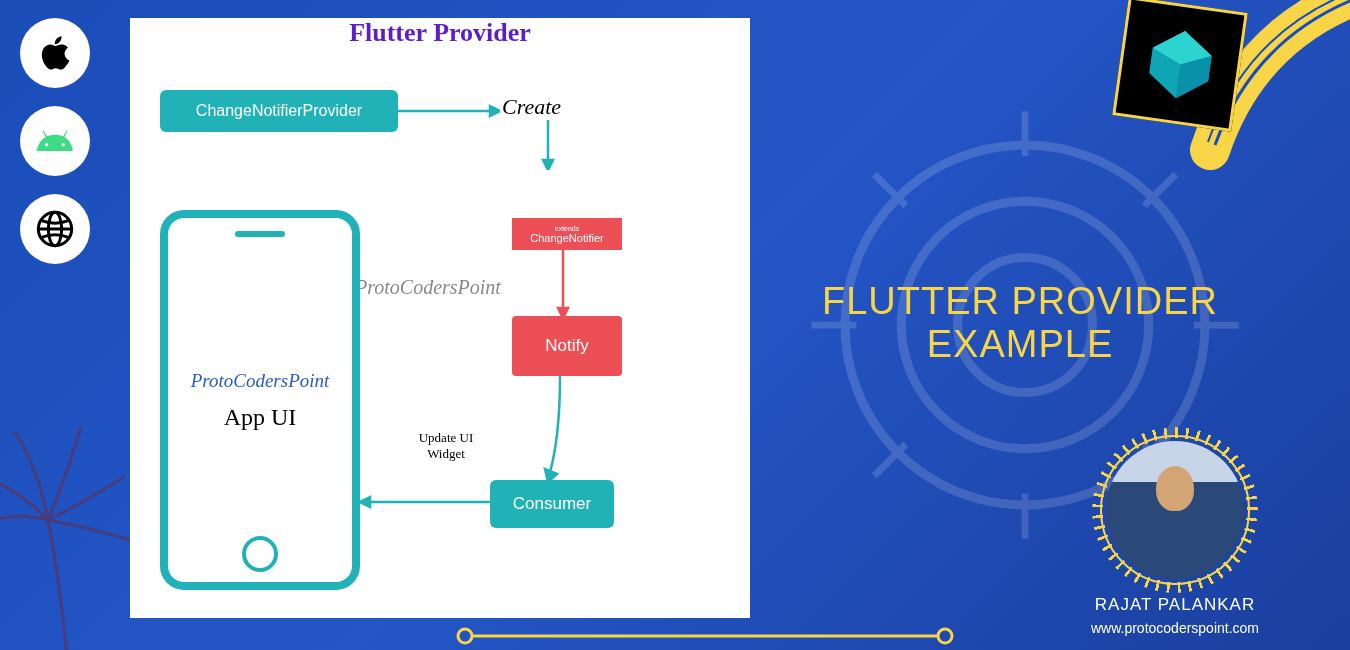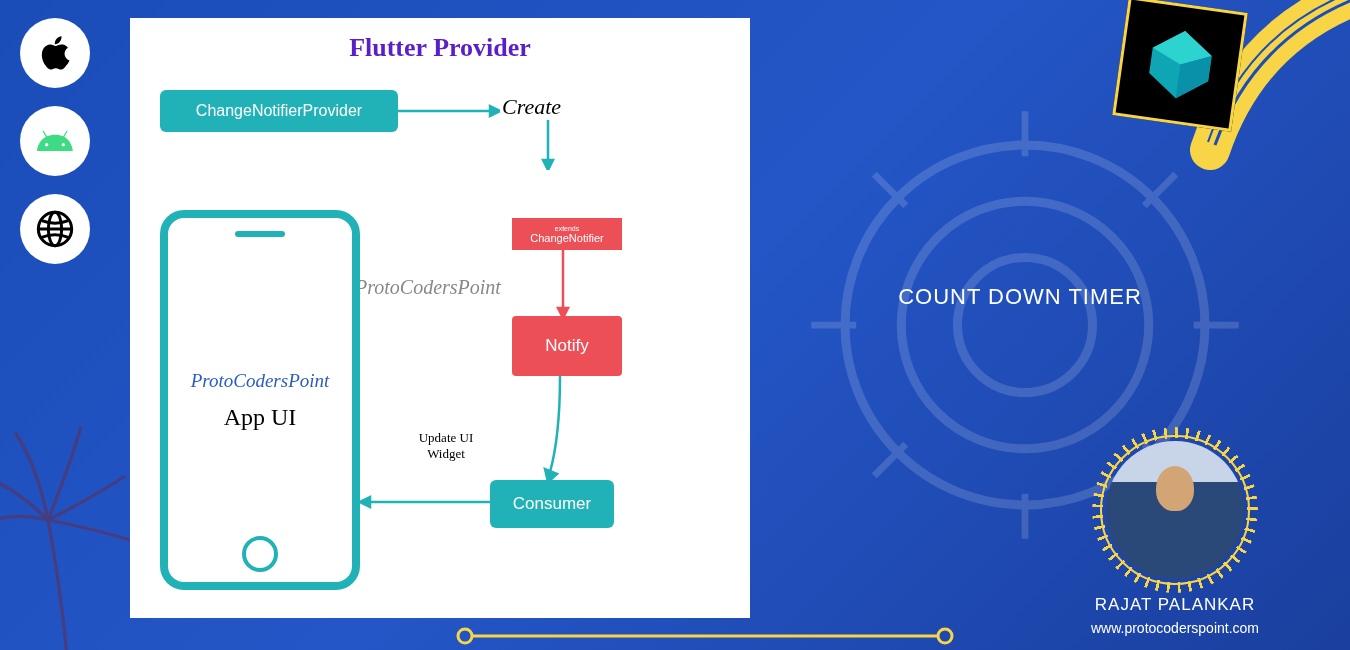--- a/index.html
+++ b/index.html
@@ -21,21 +21,20 @@
   opacity: 0.15;
 }
 .bg-gear svg { width: 100%; height: 100%; }
 .diagram-card {
   position: absolute;
   left: 130px;
   top: 18px;
   width: 620px;
   height: 600px;
   background: #fff;
-  padding: 15px;
 }
 .diagram-title {
   text-align: center;
   font-family: 'Comic Sans MS', cursive;
   color: #5a1fc9;
   font-size: 26px;
   font-weight: bold;
   margin-bottom: 15px;
 }
 .box {
@@ -346,21 +345,21 @@
 
 <div class="flutter-logo">
 <svg viewBox="0 0 100 100" width="85" height="85">
       <polygon points="50,10 85,35 85,65 50,90 15,65 15,35" fill="#0ea5b5"></polygon>
       <polygon points="50,10 85,35 50,50 15,35" fill="#2dd4cf"></polygon>
       <polygon points="50,50 85,35 85,65 50,90" fill="#0891a8"></polygon>
     </svg>
 </div>
 
 <div class="right-title">
-  <div class="line2">COUNT DOWN TIMER</div>
+  <div class="line1">FLUTTER PROVIDER EXAMPLE</div>
 </div>
 
 <div class="author-badge">
   <div class="ring"></div>
   <div class="photo"></div>
 </div>
 <div class="author-name">RAJAT PALANKAR</div>
 <div class="author-site">www.protocoderspoint.com</div>
 
 <div class="divider-line">

